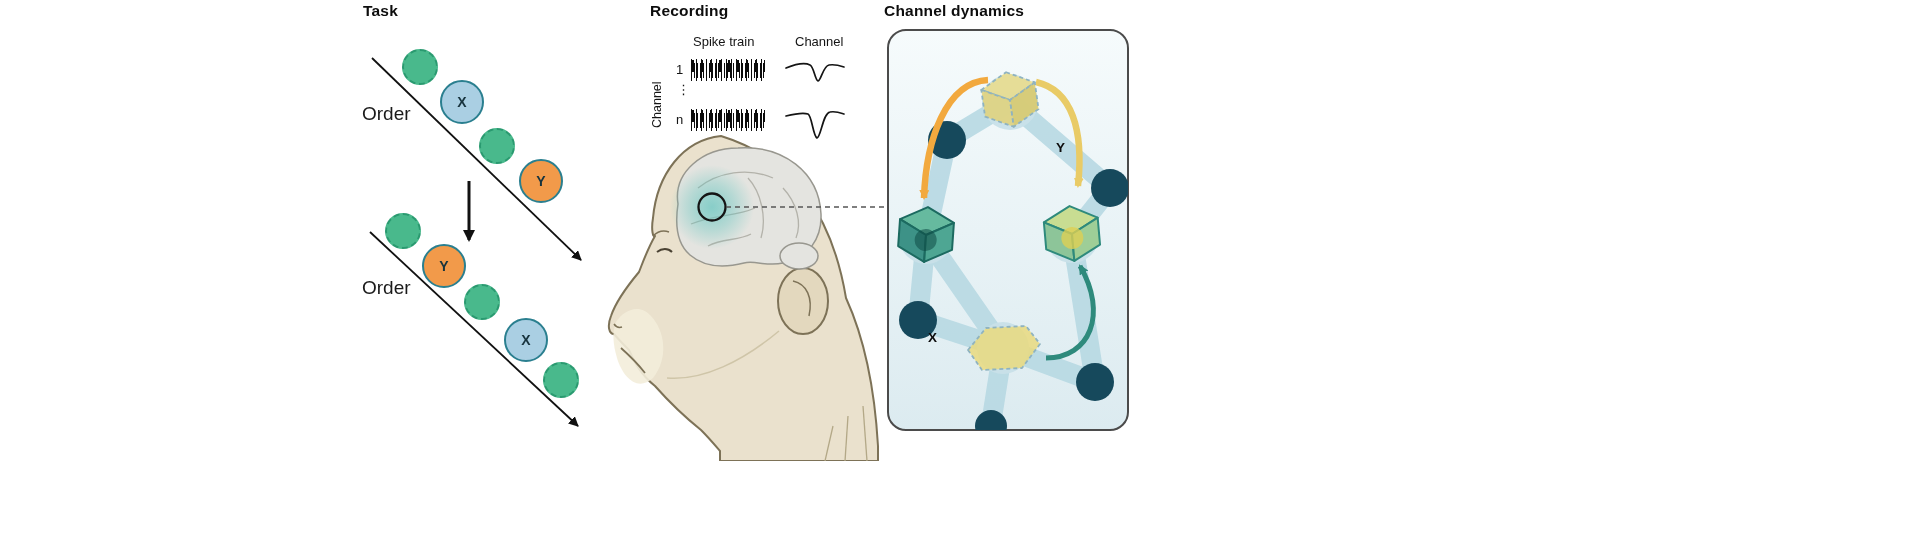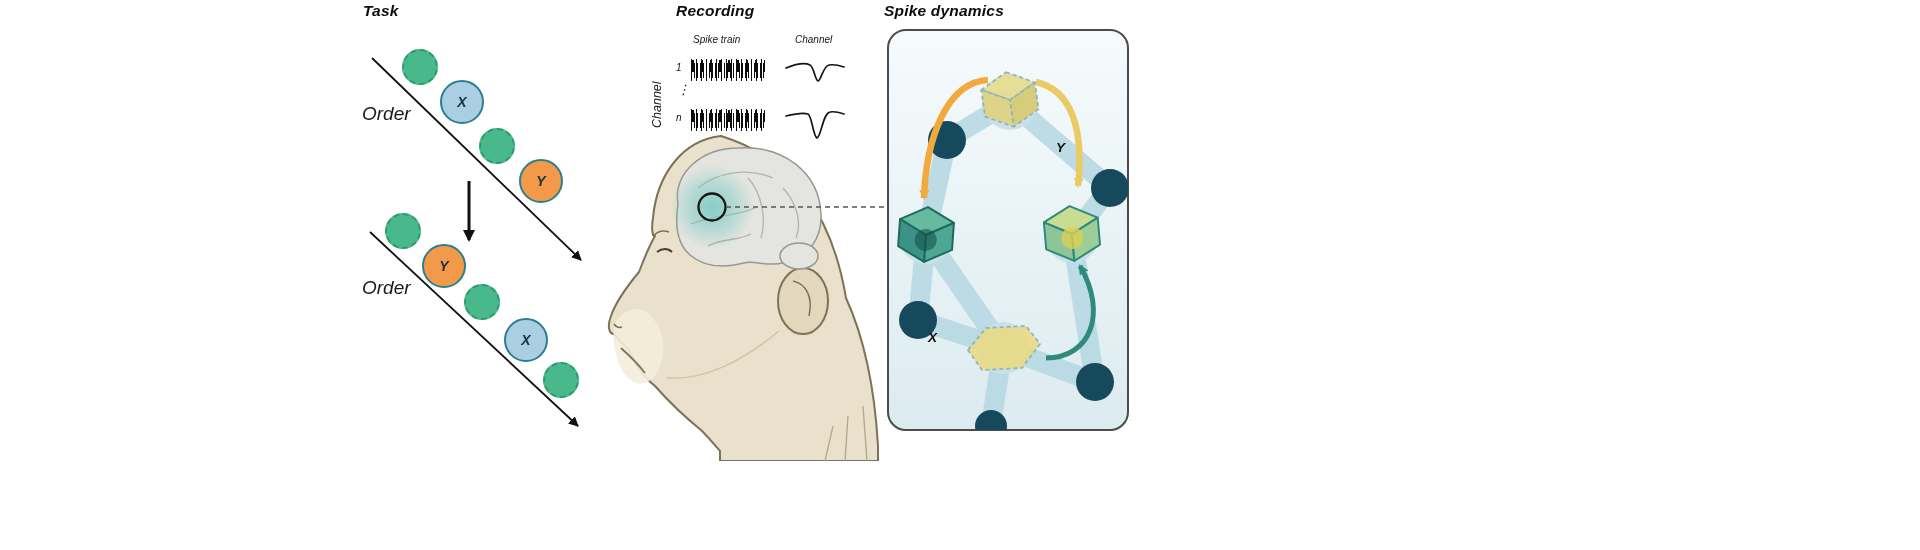--- a/index.html
+++ b/index.html
@@ -1,22 +1,22 @@
 <!DOCTYPE html>
 <html><head>
 <meta charset="utf-8">
 <style>
   html,body{margin:0;padding:0;background:#ffffff;}
   .page{
     position:relative;width:1920px;height:550px;background:#ffffff;overflow:hidden;
-    font-family:"Liberation Sans", sans-serif;color:#111;font-style:italic;
+    font-family:"Liberation Sans", sans-serif;color:#111;
   }
   .abs{position:absolute;}
   .panel-title{position:absolute;font-size:15.5px;font-weight:bold;color:#0d0d0d;letter-spacing:.2px;}
-  .small-label{position:absolute;font-size:10px;color:#141414;}
+  .small-label{position:absolute;font-size:13px;color:#141414;}
   .order-label{position:absolute;font-size:19px;color:#1a1a1a;}
   .circle{
     position:absolute;border-radius:50%;box-sizing:border-box;
     display:flex;align-items:center;justify-content:center;
     font-weight:bold;font-size:14px;color:#17333d;
   }
   .circle.green{width:36px;height:36px;background:#49b98c;border:2.5px dashed #2a9a70;}
   .circle.blue{width:44px;height:44px;background:#aacfe3;border:2.5px solid #2a7f8f;}
   .circle.orange{width:44px;height:44px;background:#f29a4a;border:2.5px solid #2a7f8f;}
   .vertical-text{
@@ -35,22 +35,22 @@
   }
   .neural-label{position:absolute;font-size:13.5px;font-weight:bold;color:#0d0d0d;}
   svg{display:block;}
 </style>
 </head>
 <body>
 
 <div class="page">
 
   <div class="panel-title" style="left:363px;top:2px;">Task</div>
-  <div class="panel-title" style="left:676px;top:2px;">Recording</div>
-  <div class="panel-title" style="left:884px;top:2px;">Spike dynamics</div>
+  <div class="panel-title" style="left:650px;top:2px;">Recording</div>
+  <div class="panel-title" style="left:884px;top:2px;">Channel dynamics</div>
 
   <svg class="abs" style="left:355px;top:0;" width="250" height="445" viewBox="0 0 250 445">
     <defs>
       <marker id="ahBlack" markerUnits="userSpaceOnUse" markerWidth="12" markerHeight="12" refX="9" refY="5" orient="auto">
         <path d="M0,0 L10,5 L0,10 Z" fill="#111"></path>
       </marker>
       <marker id="ahBlackBig" markerUnits="userSpaceOnUse" markerWidth="16" markerHeight="16" refX="10" refY="6" orient="auto">
         <path d="M0,0 L12,6 L0,12 Z" fill="#111"></path>
       </marker>
     </defs>

